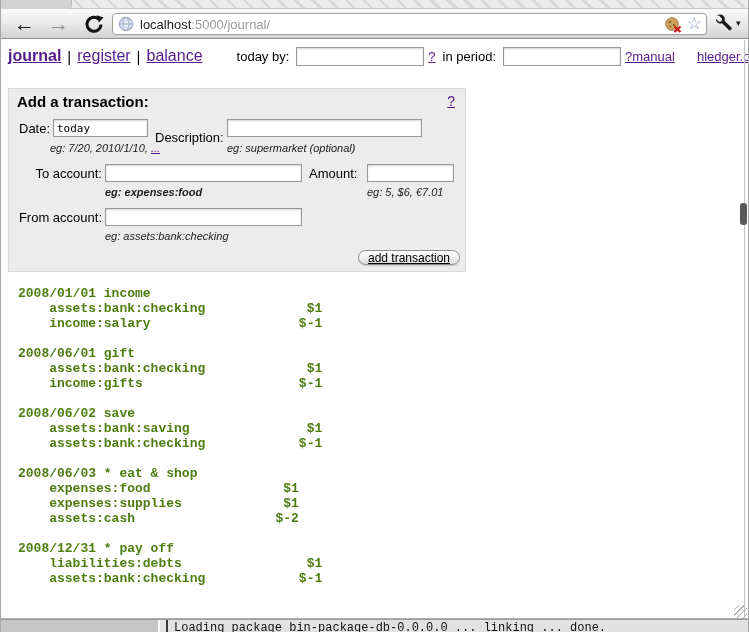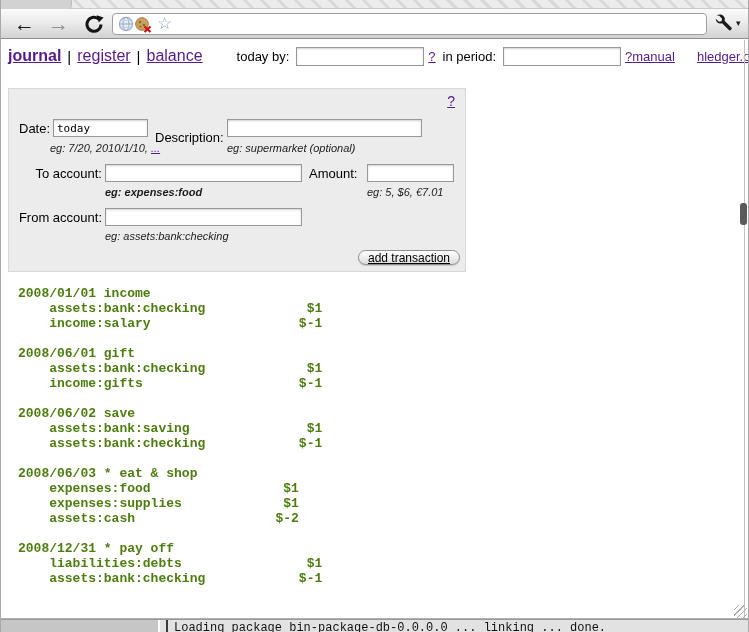--- a/index.html
+++ b/index.html
@@ -132,20 +132,21 @@
     <polygon points="12.6,1.2 19.6,3.4 14.8,8.6" fill="#141414"></polygon>
   </svg>
   <div class="addressbar">
     <svg width="16" height="16" viewBox="0 0 16 16">
       <circle cx="8" cy="8" r="6.6" fill="#e8eef8" stroke="#98a8c8" stroke-width="1.2"></circle>
       <ellipse cx="8" cy="8" rx="3" ry="6.6" fill="none" stroke="#98a8c8" stroke-width="1"></ellipse>
       <line x1="1.4" y1="8" x2="14.6" y2="8" stroke="#98a8c8" stroke-width="1"></line>
       <line x1="2.2" y1="4.6" x2="13.8" y2="4.6" stroke="#b8c4da" stroke-width="0.8"></line>
       <line x1="2.2" y1="11.4" x2="13.8" y2="11.4" stroke="#b8c4da" stroke-width="0.8"></line>
     </svg>
+    <span class="url"><span class="host">localhost</span><span class="rest">:5000/journal/</span></span>
     <svg width="19" height="17" viewBox="0 0 19 17">
       <circle cx="8" cy="8" r="6.3" fill="#cda25e" stroke="#9c7a40" stroke-width="1"></circle>
       <circle cx="6" cy="6" r="1.2" fill="#8a6534"></circle>
       <circle cx="10" cy="9" r="1.2" fill="#8a6534"></circle>
       <circle cx="6.5" cy="10.5" r="1" fill="#8a6534"></circle>
       <path d="M10.5 10.5 L16.5 16 M16.5 10.5 L10.5 16" stroke="#cc1111" stroke-width="2.2"></path>
     </svg>
     <span class="star-glyph">☆</span>
   </div>
   <div class="wrench-wrap">
@@ -168,20 +169,21 @@
     <input class="nav-input" value="" style="">
     <a href="#" class="help-link">?</a>
     <span class="nav-label period">in period:</span>
     <input class="nav-input period" value="" style="">
     <a href="#" class="help-link">?</a>
     <a href="#" class="nav-right">manual</a>
     <a href="#" class="nav-right">hledger.org</a>
   </div>
 
   <div class="panel">
+    <div class="panel-title">Add a transaction:</div>
     <a href="#" class="panel-help">?</a>
 
     <span class="f-label" style="left:10px; top:31px;">Date:</span>
     <input class="f-input" style="left: 44px; top: 30px; width: 95px;" value="today">
     <span class="f-label" style="left:146px; top:40px;">Description:</span>
     <input class="f-input" style="left: 218px; top: 30px; width: 195px;" value="">
 
     <span class="hint" style="left:41px; top:53px;"><span>eg: 7/20, 2010/1/10, </span><a href="#">...</a></span>
     <span class="hint" style="left:218px; top:53px;">eg: supermarket (optional)</span>
 

